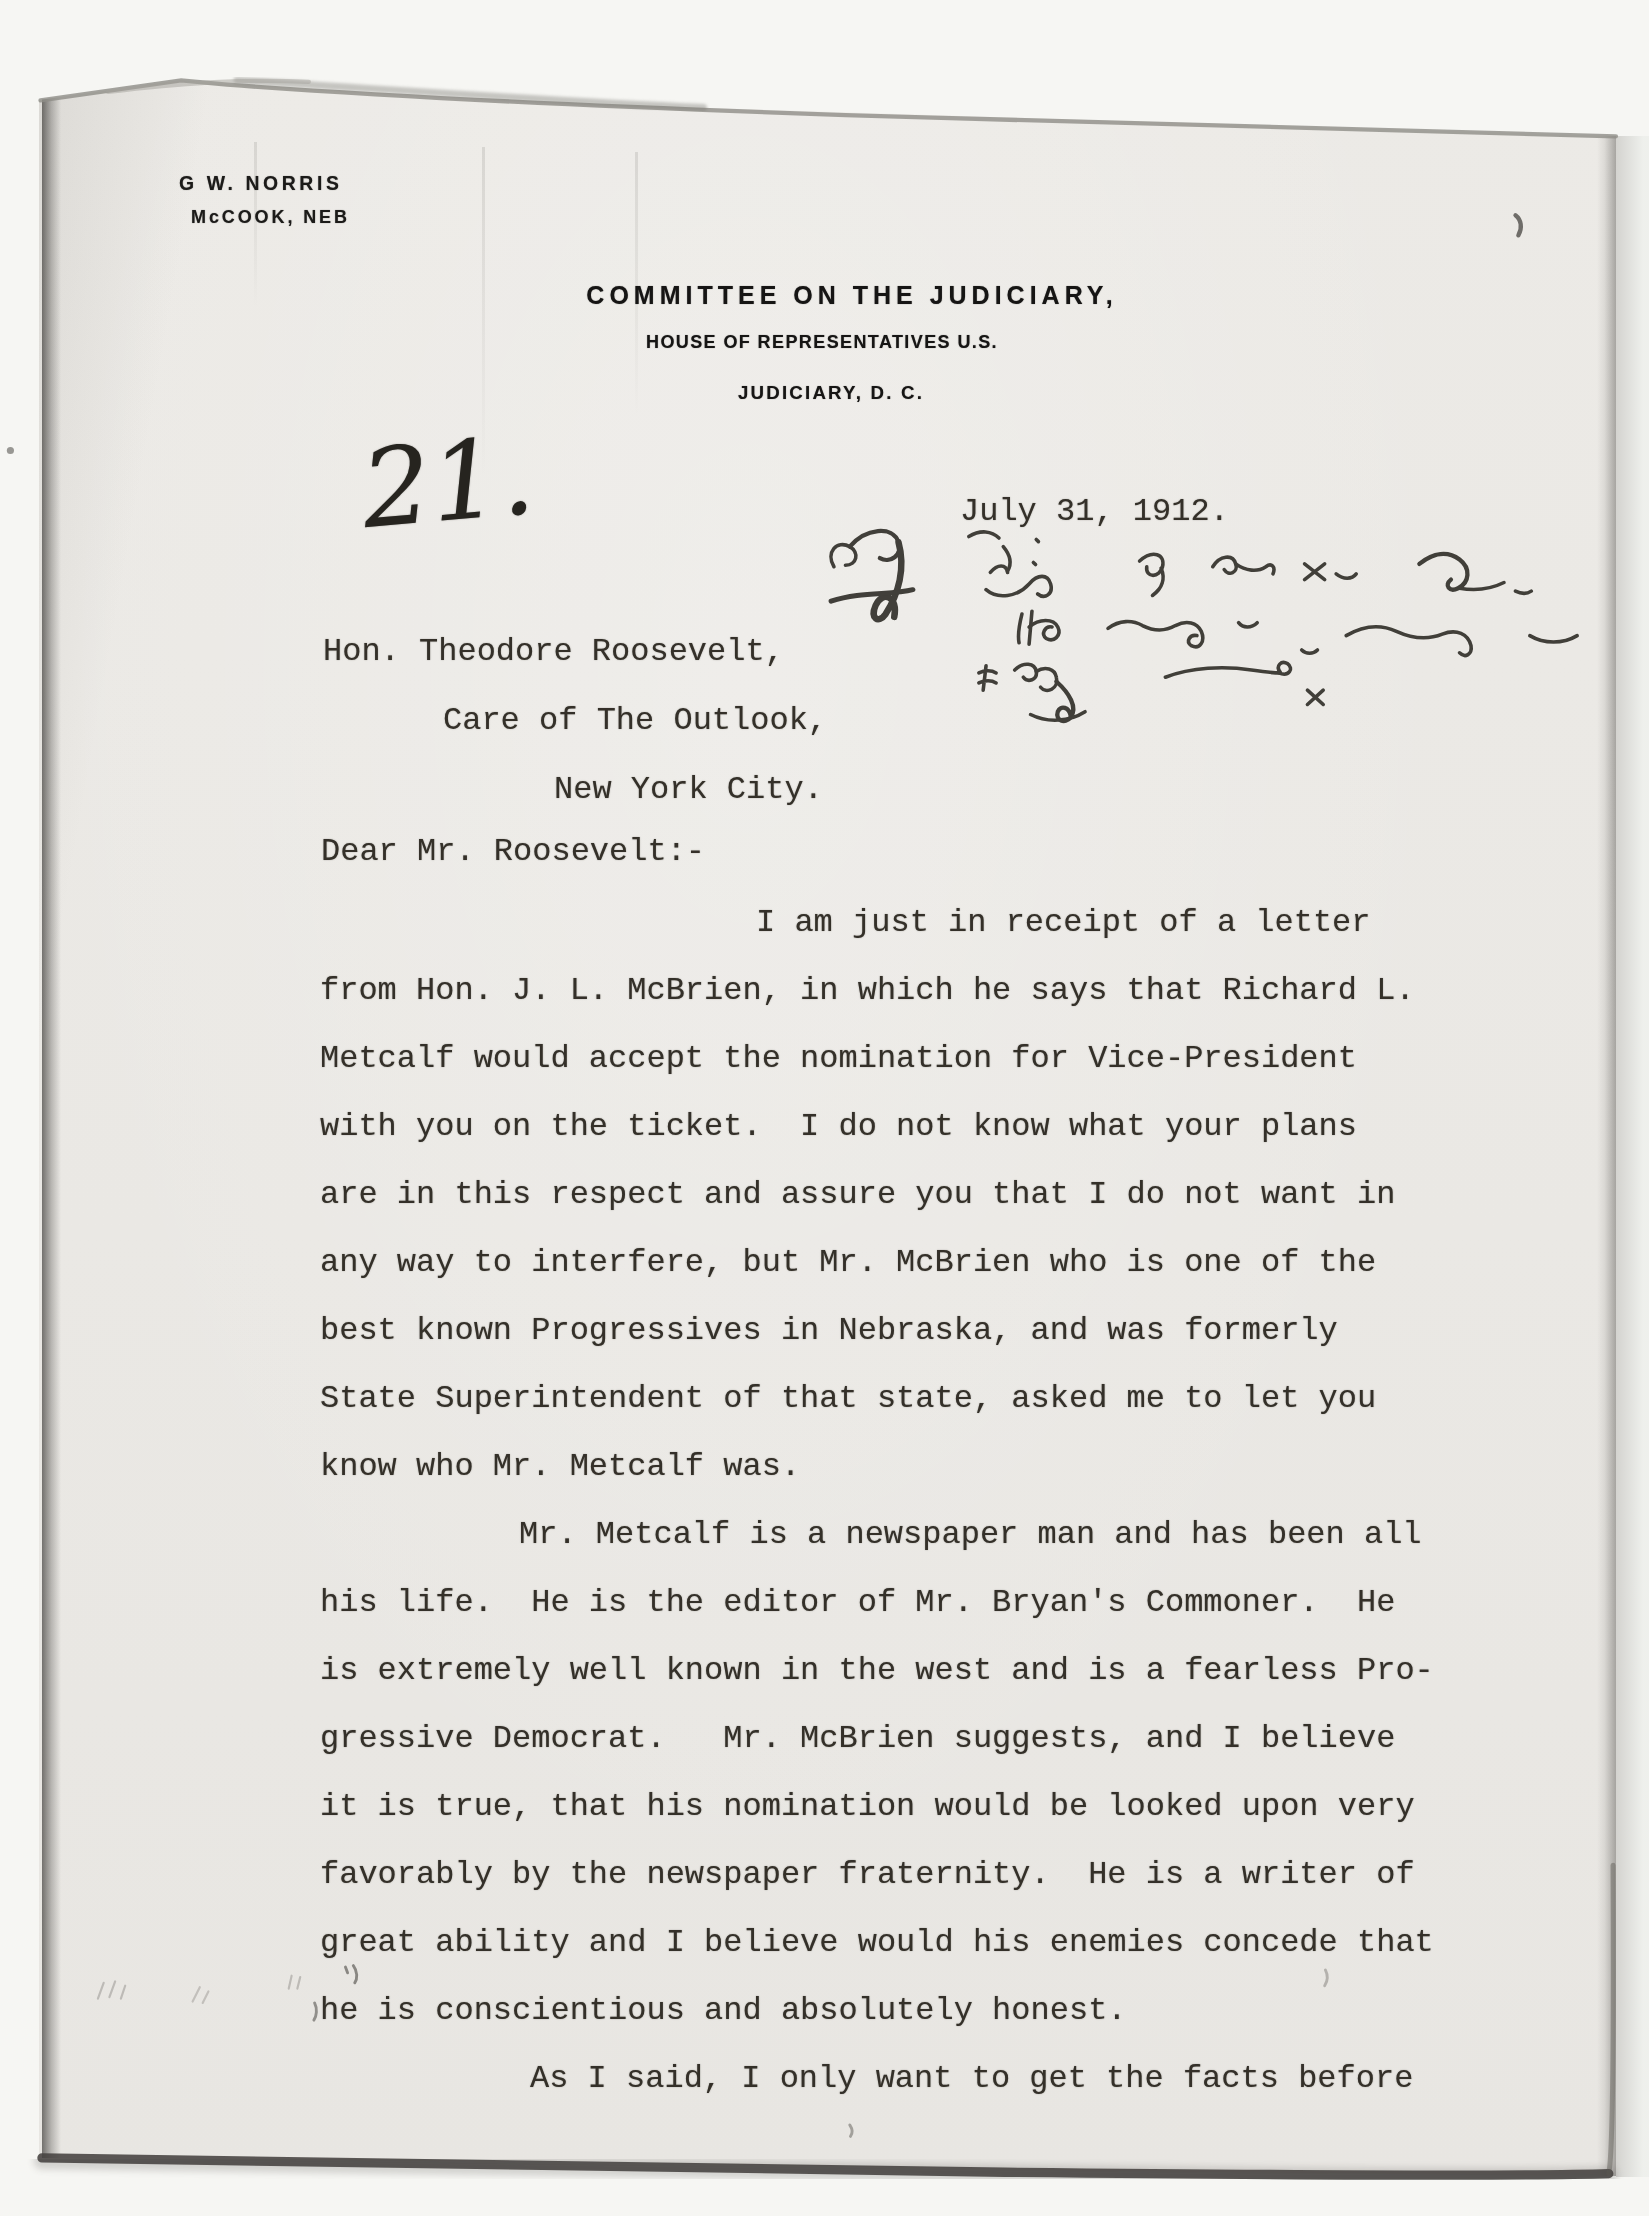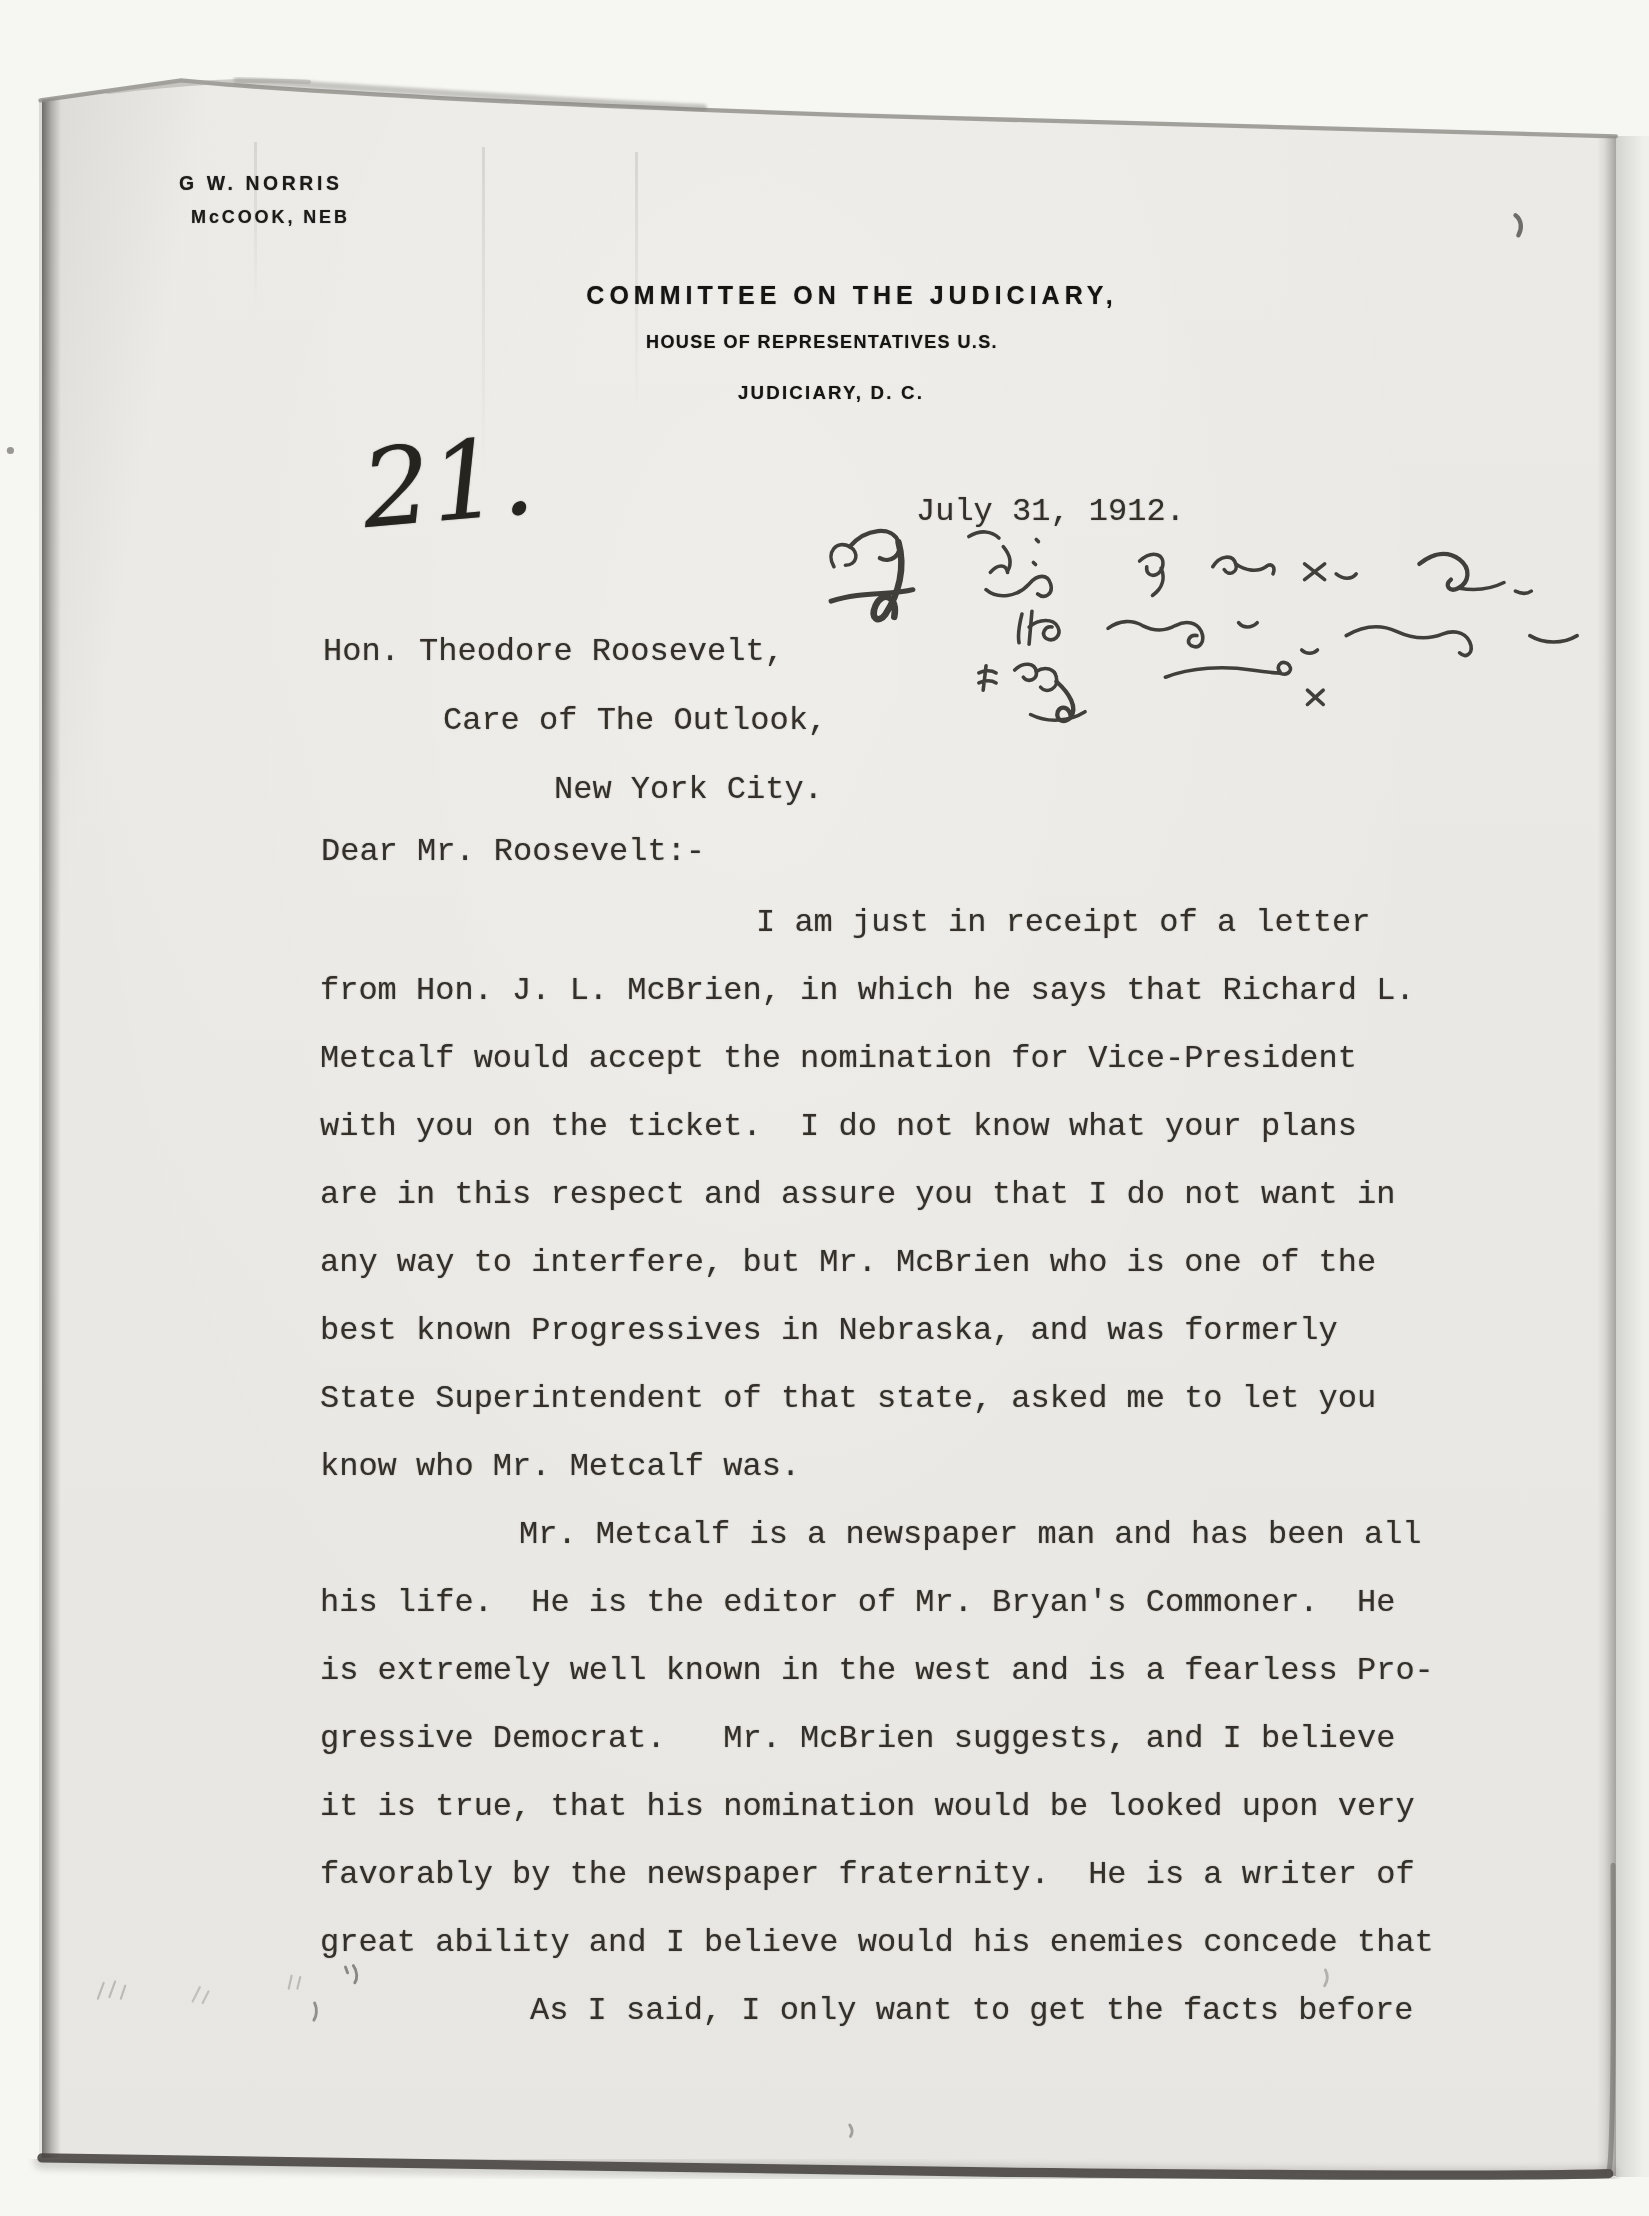--- a/index.html
+++ b/index.html
@@ -52,21 +52,21 @@
   .lh2{left:822px;top:333px;font-size:18px;letter-spacing:1.4px;}
   .lh3{left:831px;top:384px;font-size:18.7px;letter-spacing:2.2px;}
   
   .type{
     position:absolute;
     font-family:"Liberation Mono", monospace;
     font-size:32px;line-height:36px;color:#343029;
     white-space:pre;
     text-shadow:0 0 1.4px rgba(52,48,41,0.45);
   }
-  .date{left:916px;top:494px;text-align:right;}
+  .date{left:960px;top:494px;text-align:right;}
   .r1{left:323px;top:634px;}
   .r2{left:443px;top:703px;}
   .r3{left:554px;top:772px;}
   .sal{left:321px;top:834px;}
   .body-block{position:absolute;left:320px;top:905px;width:1177px;}
   .bl{
     height:68px;line-height:36px;
     font-family:"Liberation Mono", monospace;
     font-size:32px;color:#343029;white-space:pre;
     text-shadow:0 0 1.4px rgba(52,48,41,0.45);
@@ -129,20 +129,21 @@
     <div class="bl">best known Progressives in Nebraska, and was formerly</div>
     <div class="bl">State Superintendent of that state, asked me to let you</div>
     <div class="bl">know who Mr. Metcalf was.</div>
     <div class="bl ind-para">Mr. Metcalf is a newspaper man and has been all</div>
     <div class="bl">his life.  He is the editor of Mr. Bryan's Commoner.  He</div>
     <div class="bl">is extremely well known in the west and is a fearless Pro-</div>
     <div class="bl">gressive Democrat.   Mr. McBrien suggests, and I believe</div>
     <div class="bl">it is true, that his nomination would be looked upon very</div>
     <div class="bl">favorably by the newspaper fraternity.  He is a writer of</div>
     <div class="bl">great ability and I believe would his enemies concede that</div>
+    <div class="bl">he is conscientious and absolutely honest.</div>
     <div class="bl ind-para2">As I said, I only want to get the facts before</div>
   </div>
 
   <svg class="overlay" viewBox="0 0 2299 3089">
     <defs>
       <filter id="b2">
           <feGaussianBlur stdDeviation="2"></feGaussianBlur>
         </filter>
       <filter id="b5">
           <feGaussianBlur stdDeviation="5"></feGaussianBlur>

